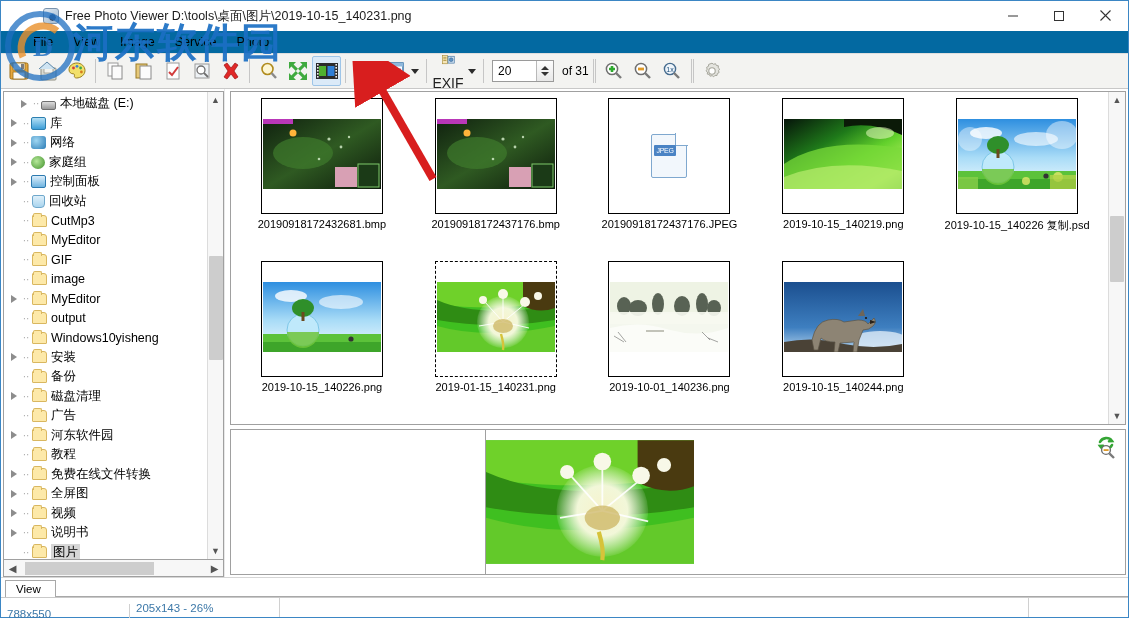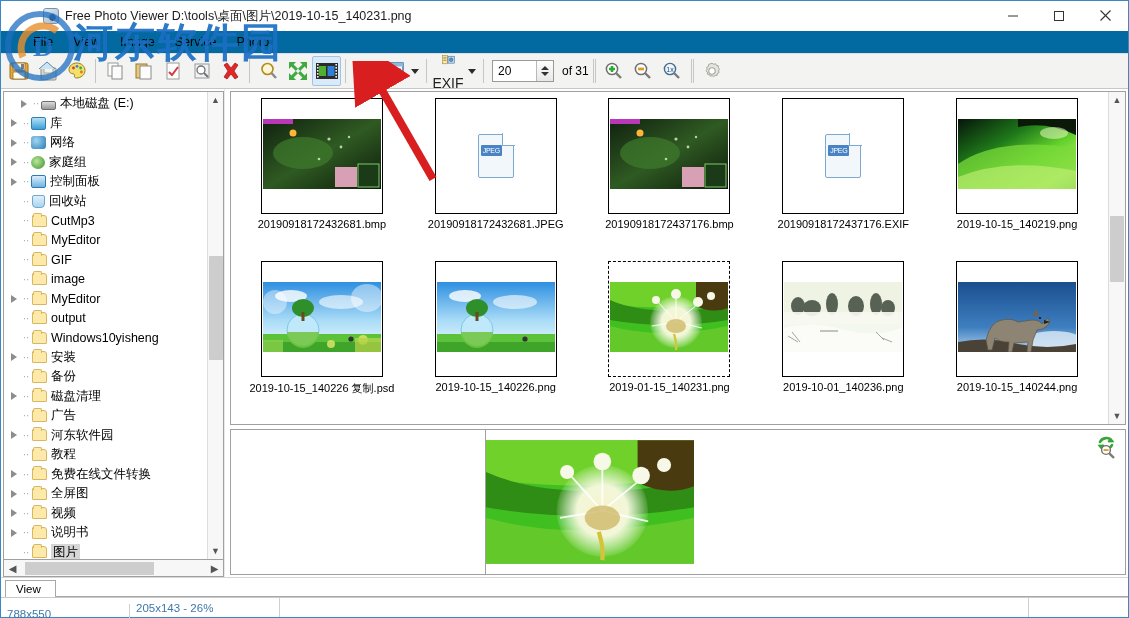--- a/index.html
+++ b/index.html
@@ -914,30 +914,20 @@
                       <circle cx="78" cy="28" r="1.4"></circle>
         <circle cx="56" cy="40" r="1.3"></circle>
                       <circle cx="86" cy="18" r="1.2"></circle>
                     </g>
                   </svg></span>
               </div>
               <div class="thumb-caption">20190918172432681.bmp</div>
             </div>
             <div class="thumb-cell">
               <div class="thumb-frame">
-                <span class="doc-icon">
-                  <span class="sheet"></span>
-                  <span class="fold"></span>
-                  <span class="tag">JPEG</span>
-                </span>
-              </div>
-              <div class="thumb-caption">20190918172432681.JPEG</div>
-            </div>
-            <div class="thumb-cell">
-              <div class="thumb-frame">
                 <span><svg width="118" height="70" viewBox="0 0 118 70">
                     <defs>
                       <linearGradient id="g1" x1="0" y1="0" x2="1" y2="1">
         <stop offset="0" stop-color="#10210f"></stop>
                         <stop offset=".5" stop-color="#2f5a22"></stop>
         <stop offset="1" stop-color="#0c1a0b"></stop>
                       </linearGradient>
                     </defs>
         <rect width="118" height="70" fill="url(#g1)"></rect>
         <ellipse cx="40" cy="34" rx="30" ry="16" fill="#3e7a2c" opacity=".7"></ellipse>
@@ -956,21 +946,21 @@
               <div class="thumb-caption">20190918172437176.bmp</div>
             </div>
             <div class="thumb-cell">
               <div class="thumb-frame">
                 <span class="doc-icon">
                   <span class="sheet"></span>
                   <span class="fold"></span>
                   <span class="tag">JPEG</span>
                 </span>
               </div>
-              <div class="thumb-caption">20190918172437176.EXIF</div>
+              <div class="thumb-caption">20190918172437176.JPEG</div>
             </div>
             <div class="thumb-cell">
               <div class="thumb-frame">
                 <span><svg width="118" height="70" viewBox="0 0 118 70">
                     <defs>
                       <linearGradient id="g2" x1="0" y1="0" x2="1" y2="1">
         <stop offset="0" stop-color="#06140a"></stop>
                         <stop offset=".35" stop-color="#1f7a1a"></stop>
         <stop offset=".6" stop-color="#63d12c"></stop>
                         <stop offset=".85" stop-color="#b8ef62"></stop>

